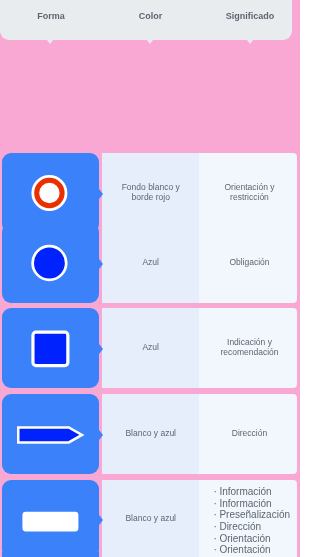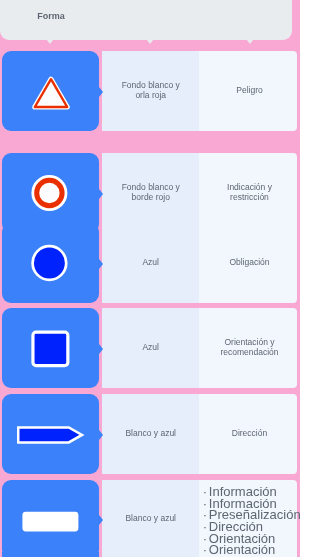--- a/index.html
+++ b/index.html
@@ -30,66 +30,53 @@
     display:flex;align-items:center;justify-content:center;}
   .mean{position:absolute;left:199.1px;top:0;width:98.4px;padding-left:2.4px;height:79.7px;background:#f2f6fd;border-radius:0 4px 4px 0;
     display:flex;align-items:center;justify-content:center;}
   .txt{text-align:center;font-size:8.5px;color:#5d6670;line-height:10.3px;max-width:64px;position:relative;top:-1px;}
   .svgbox{position:absolute;left:-1.7px;top:0;width:100px;height:79.7px;overflow:visible;}
 
   .lastfill{position:absolute;left:0;top:552px;width:297.5px;height:8px;}
   .lastfill:before{content:"";position:absolute;left:1.7px;top:0;width:97.5px;height:8px;background:#3b82fa;}
   .lastfill:after{content:"";position:absolute;left:102.4px;top:0;width:96.7px;height:8px;background:#e6edfb;}
   .lastfill2{position:absolute;left:199.1px;top:552px;width:98.4px;height:8px;background:#f2f6fd;}
-  .bullets{font-size:13px;color:#5d6670;line-height:11.6px;text-align:left;
+  .bullets{font-size:10px;color:#5d6670;line-height:11.6px;text-align:left;
     margin:3px 0 0 0;padding:0 0 0 10.5px;list-style:none;}
   .bullets li{margin:0;padding:0;white-space:nowrap;}
   .bullets li:before{content:"\00b7";display:inline-block;width:6px;margin-left:-6px;}
 </style>
 </head>
 <body>
 
 <div class="wrap">
 
   <div class="thead">
     <div class="hcell h1">Forma</div>
+    <div class="hcell h2">Color</div>
+    <div class="hcell h3">Significado</div>
   </div>
   <div class="hnub" style="left:47.1px"></div>
   <div class="hnub" style="left:146.7px"></div>
   <div class="hnub" style="left:246.6px"></div>
 
-  <div class="row" style="top:51px">
-    <div class="shape">
-      <svg class="svgbox" viewBox="0 0 100 79.7">
-        <path d="M51 28.2 L67.2 56 L34.8 56 Z" fill="#fdfdfd" stroke="#ffffff" stroke-width="5.2" stroke-linejoin="round"></path>
-        <path d="M51 28.2 L67.2 56 L34.8 56 Z" fill="#fdfdfd" stroke="#ea3000" stroke-width="2.4" stroke-linejoin="round"></path>
-      </svg>
-    </div>
-    <div class="nub"></div>
-    <div class="color">
-      <div class="txt">Fondo blanco y orla roja</div>
-    </div>
-    <div class="mean">
-      <div class="txt">Peligro</div>
-    </div>
-  </div>
 
   <div class="row" style="top:153px">
     <div class="shape">
       <svg class="svgbox" viewBox="0 0 100 79.7">
         <circle cx="49.4" cy="40" r="17" fill="#fdfdfd" stroke="#ffffff" stroke-width="2"></circle>
         <circle cx="49.4" cy="40" r="12.7" fill="none" stroke="#ea3000" stroke-width="5"></circle>
       </svg>
     </div>
     <div class="nub"></div>
     <div class="color">
       <div class="txt">Fondo blanco y borde rojo</div>
     </div>
     <div class="mean">
-      <div class="txt">Indicación y restricción</div>
+      <div class="txt">Orientación y restricción</div>
     </div>
   </div>
 
   <div class="row" style="top:223.2px">
     <div class="shape">
       <svg class="svgbox" viewBox="0 0 100 79.7">
         <circle cx="49.4" cy="40" r="16.8" fill="#0022fd" stroke="#ffffff" stroke-width="2.7"></circle>
       </svg>
     </div>
     <div class="nub"></div>
@@ -105,21 +92,21 @@
     <div class="shape">
       <svg class="svgbox" viewBox="0 0 100 79.7">
         <rect x="32.95" y="24.15" width="34.9" height="33.4" rx="3" fill="#0022fd" stroke="#ffffff" stroke-width="3.2"></rect>
       </svg>
     </div>
     <div class="nub"></div>
     <div class="color">
       <div class="txt">Azul</div>
     </div>
     <div class="mean">
-      <div class="txt">Orientación y recomendación</div>
+      <div class="txt">Indicación y recomendación</div>
     </div>
   </div>
 
   <div class="row" style="top:394.1px">
     <div class="shape">
       <svg class="svgbox" viewBox="0 0 100 79.7">
         <path d="M18.25 33.45 L68.8 33.45 L82 40.95 L68.8 48.45 L18.25 48.45 Z" fill="#0022fd" stroke="#ffffff" stroke-width="2.5" stroke-linejoin="miter"></path>
       </svg>
     </div>
     <div class="nub"></div>

